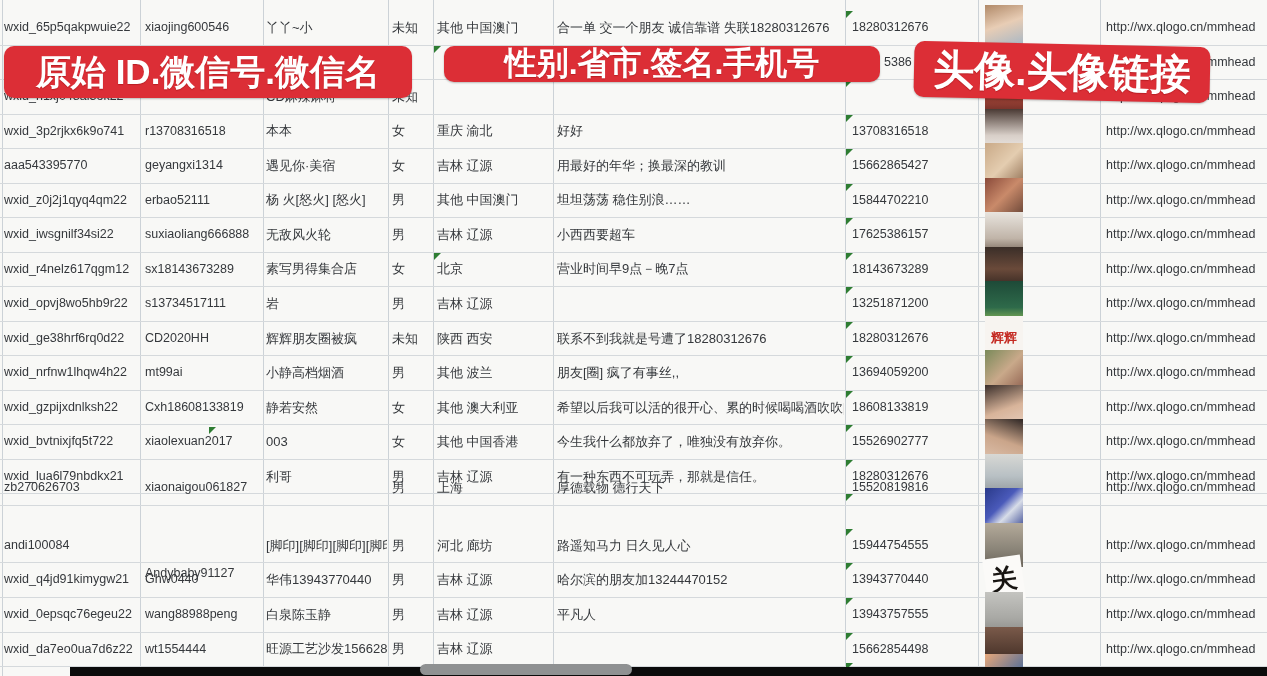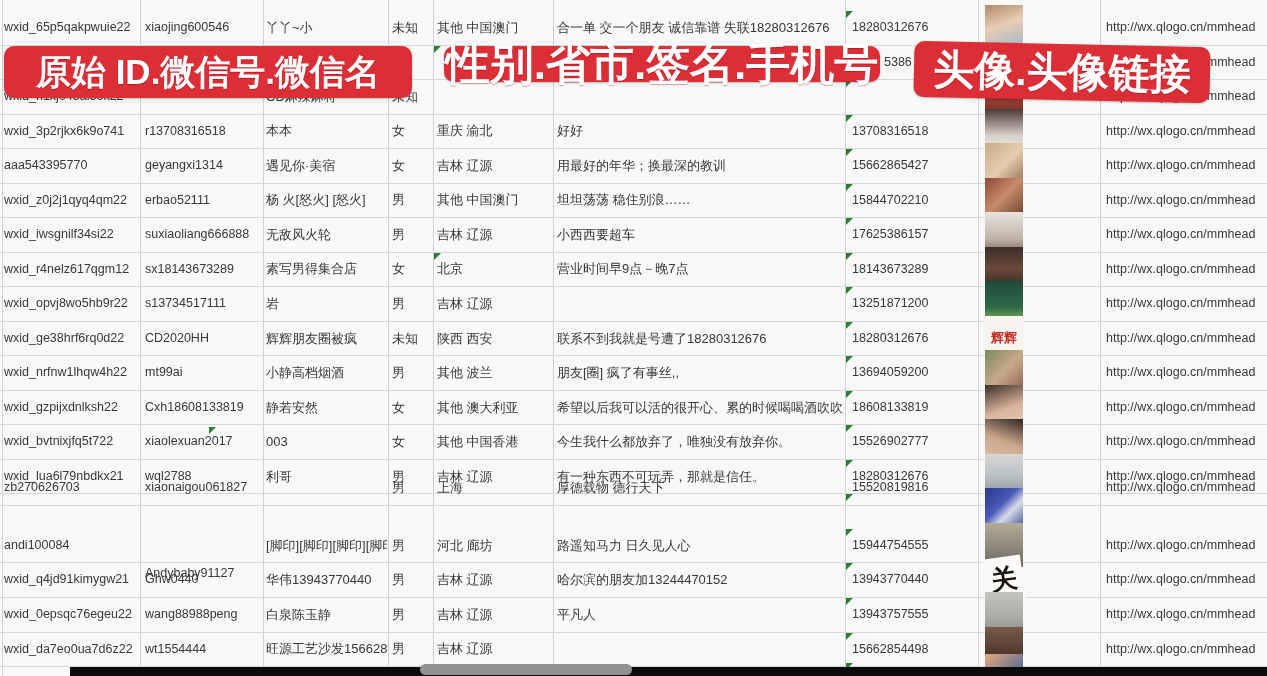--- a/index.html
+++ b/index.html
@@ -36,21 +36,21 @@
          color:#fff;font-size:8px;align-items:flex-end;font-weight:bold;}
   .av-20{background:linear-gradient(135deg,#e8a87a,#4a6a9a);}
   
   .tri{position:absolute;width:0;height:0;z-index:3;
        border-top:7px solid #2e7d32;border-right:7px solid transparent;}
   
   .banner{position:absolute;background:#dc2e36;color:#ffffff;font-weight:bold;z-index:10;
           display:flex;align-items:center;justify-content:center;border-radius:10px;
           text-shadow:0 1px 1px rgba(120,0,0,.35);box-shadow:0 1px 2px rgba(0,0,0,.25);}
   #banner-1{left:4px;top:46px;width:408px;height:52px;font-size:35px;}
-  #banner-2{left:444px;top:46px;width:436px;height:36px;font-size:44px;}
+  #banner-2{left:444px;top:46px;width:436px;height:36px;font-size:32px;}
   #banner-3{left:914px;top:44px;width:296px;height:56px;font-size:41px;transform:rotate(1.2deg);}
   
   #phone-fragment{position:absolute;left:884px;top:55px;font-size:12.5px;z-index:1;}
   
   #bottom-bar{position:absolute;left:70px;top:667px;width:1197px;height:9px;background:#0b0b0b;z-index:6;}
   #bottom-thumb{position:absolute;left:420px;top:664px;width:212px;height:11px;background:#8f9192;
                 border-radius:6px;z-index:7;}
 </style>
 </head>
 <body>
@@ -220,21 +220,20 @@
         <span class="cell cjk" style="left: 392px; width: 40px;">女</span>
         <span class="cell cjk" style="left: 437px; width: 114px;">其他 中国香港</span>
         <span class="cell cjk" style="left: 557px; width: 287px;">今生我什么都放弃了，唯独没有放弃你。</span>
         <span class="cell" style="left: 852px; width: 123px;">15526902777</span>
         <span class="cell" style="left: 1106px; width: 161px;">http://wx.qlogo.cn/mmhead</span>
       </div>
       <div class="avatar av-13" style="top: 419.36px;"></div>
       <div class="tri" style="left: 846px; top: 425.36px;"></div>
       <div class="row" style="top: 458.89px; height: 34.53px;">
         <span class="cell" style="left: 4px; width: 134px;">wxid_lua6l79nbdkx21</span>
-        <span class="cell" style="left: 145px; width: 116px;">wql2788</span>
         <span class="cell cjk" style="left: 266px; width: 121px;">利哥</span>
         <span class="cell cjk" style="left: 392px; width: 40px;">男</span>
         <span class="cell cjk" style="left: 437px; width: 114px;">吉林 辽源</span>
         <span class="cell cjk" style="left: 557px; width: 287px;">有一种东西不可玩弄，那就是信任。</span>
         <span class="cell" style="left: 852px; width: 123px;">18280312676</span>
         <span class="cell" style="left: 1106px; width: 161px;">http://wx.qlogo.cn/mmhead</span>
       </div>
       <div class="avatar av-14" style="top: 453.89px;"></div>
       <div class="tri" style="left: 846px; top: 459.89px;"></div>
       <div class="row" style="top: 470px; height: 34.53px;">

